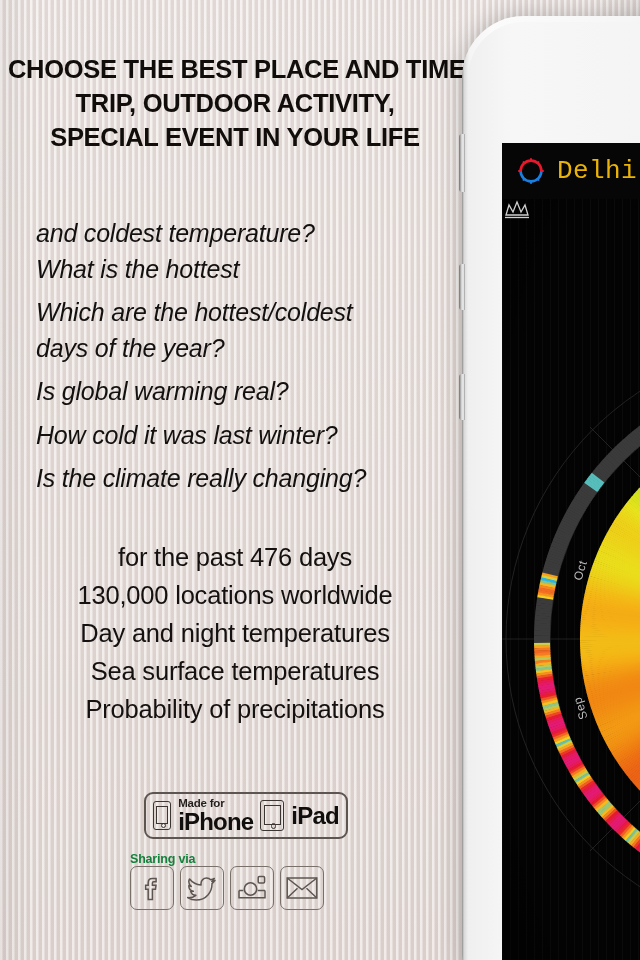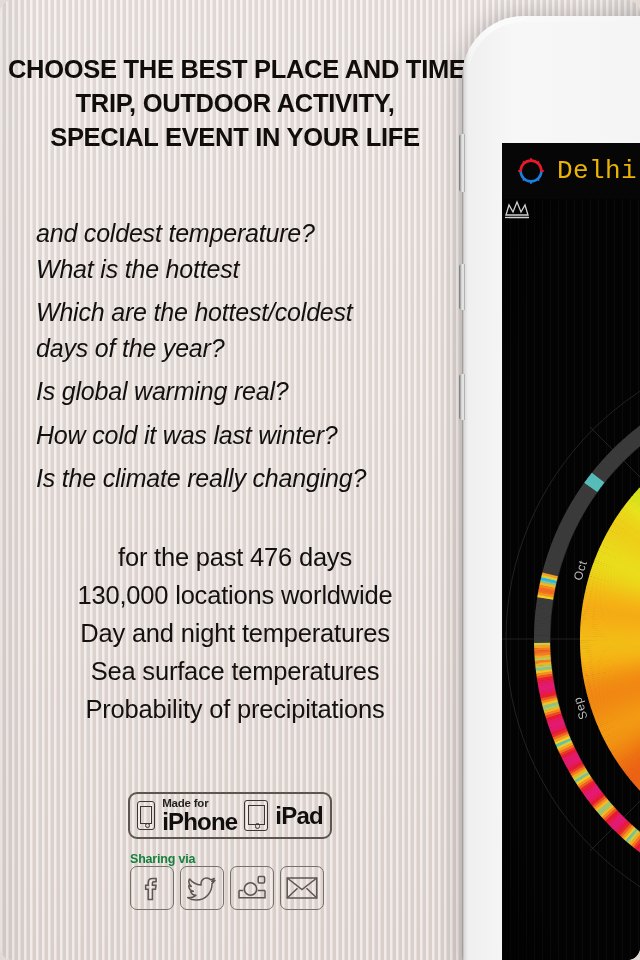--- a/index.html
+++ b/index.html
@@ -1,21 +1,21 @@
 <!DOCTYPE html>
 <html><head>
 <meta charset="utf-8">
 <style>
   html,body{margin:0;padding:0;}
   body{
     width:640px;height:960px;overflow:hidden;position:relative;
     font-family:"Liberation Sans", sans-serif;
     background:#e3dad6;
   }
-  #root{position:absolute;inset:0;overflow:hidden;border-radius:13px;}
+  #root{position:absolute;inset:0;overflow:hidden;}
 
   
   .promo-bg{
     position:absolute;left:0;top:0;width:640px;height:960px;
     background:
       repeating-linear-gradient(90deg,
         rgba(255,255,255,0.55) 0px,
         rgba(255,255,255,0.55) 2px,
         rgba(208,196,192,0.35) 3px,
         rgba(208,196,192,0.35) 6px),
@@ -63,21 +63,21 @@
   .features .f{
     font-size:25.5px;
     line-height:38px;
     color:#141110;
     letter-spacing:-0.2px;
     white-space:nowrap;
   }
 
   
   .mfi-badge{
-    position:absolute;left:128px;top:792px;
+    position:absolute;left:144px;top:792px;
     width:204px;height:47px;
     border:2px solid #5d5550;
     border-radius:9px;
     display:flex;align-items:center;justify-content:center;
     gap:7px;
     box-sizing:border-box;
   }
   .dev-phone{
     width:16px;height:27px;border:1.6px solid #3c3633;border-radius:3px;
     position:relative;flex:0 0 auto;

